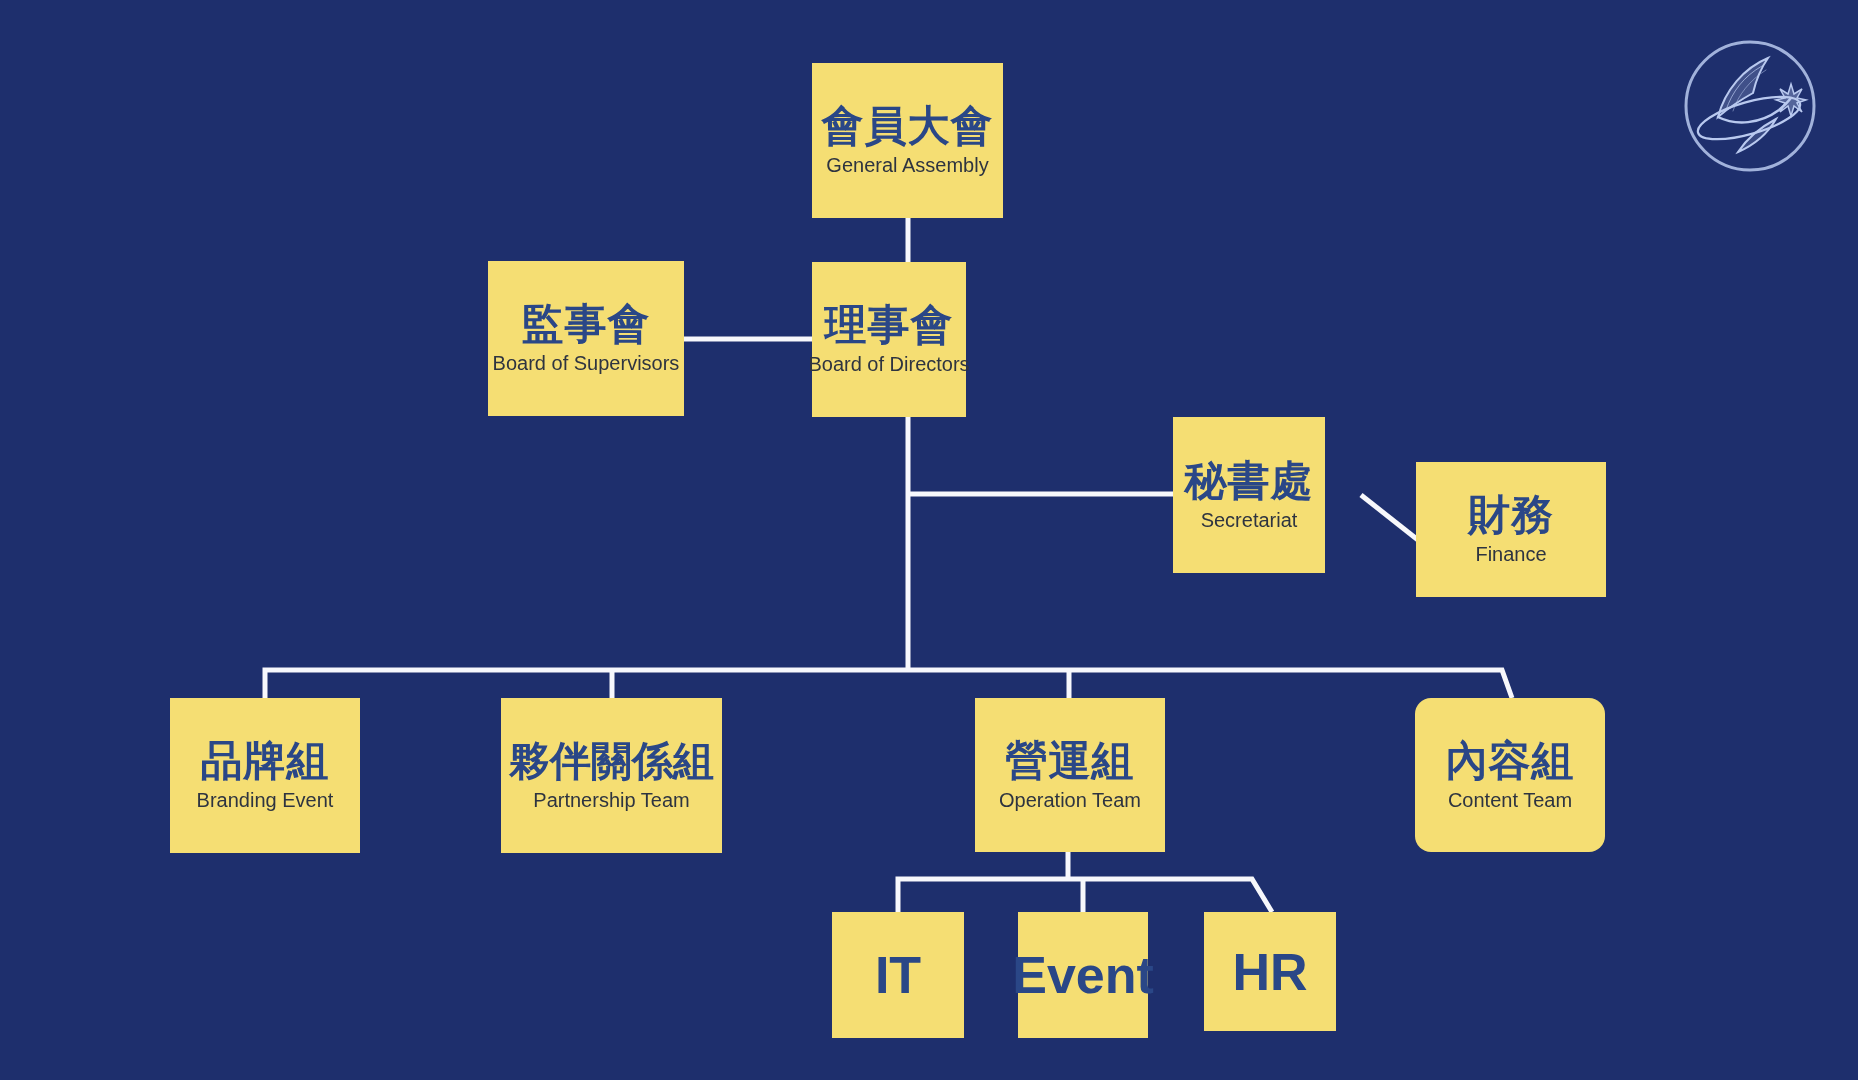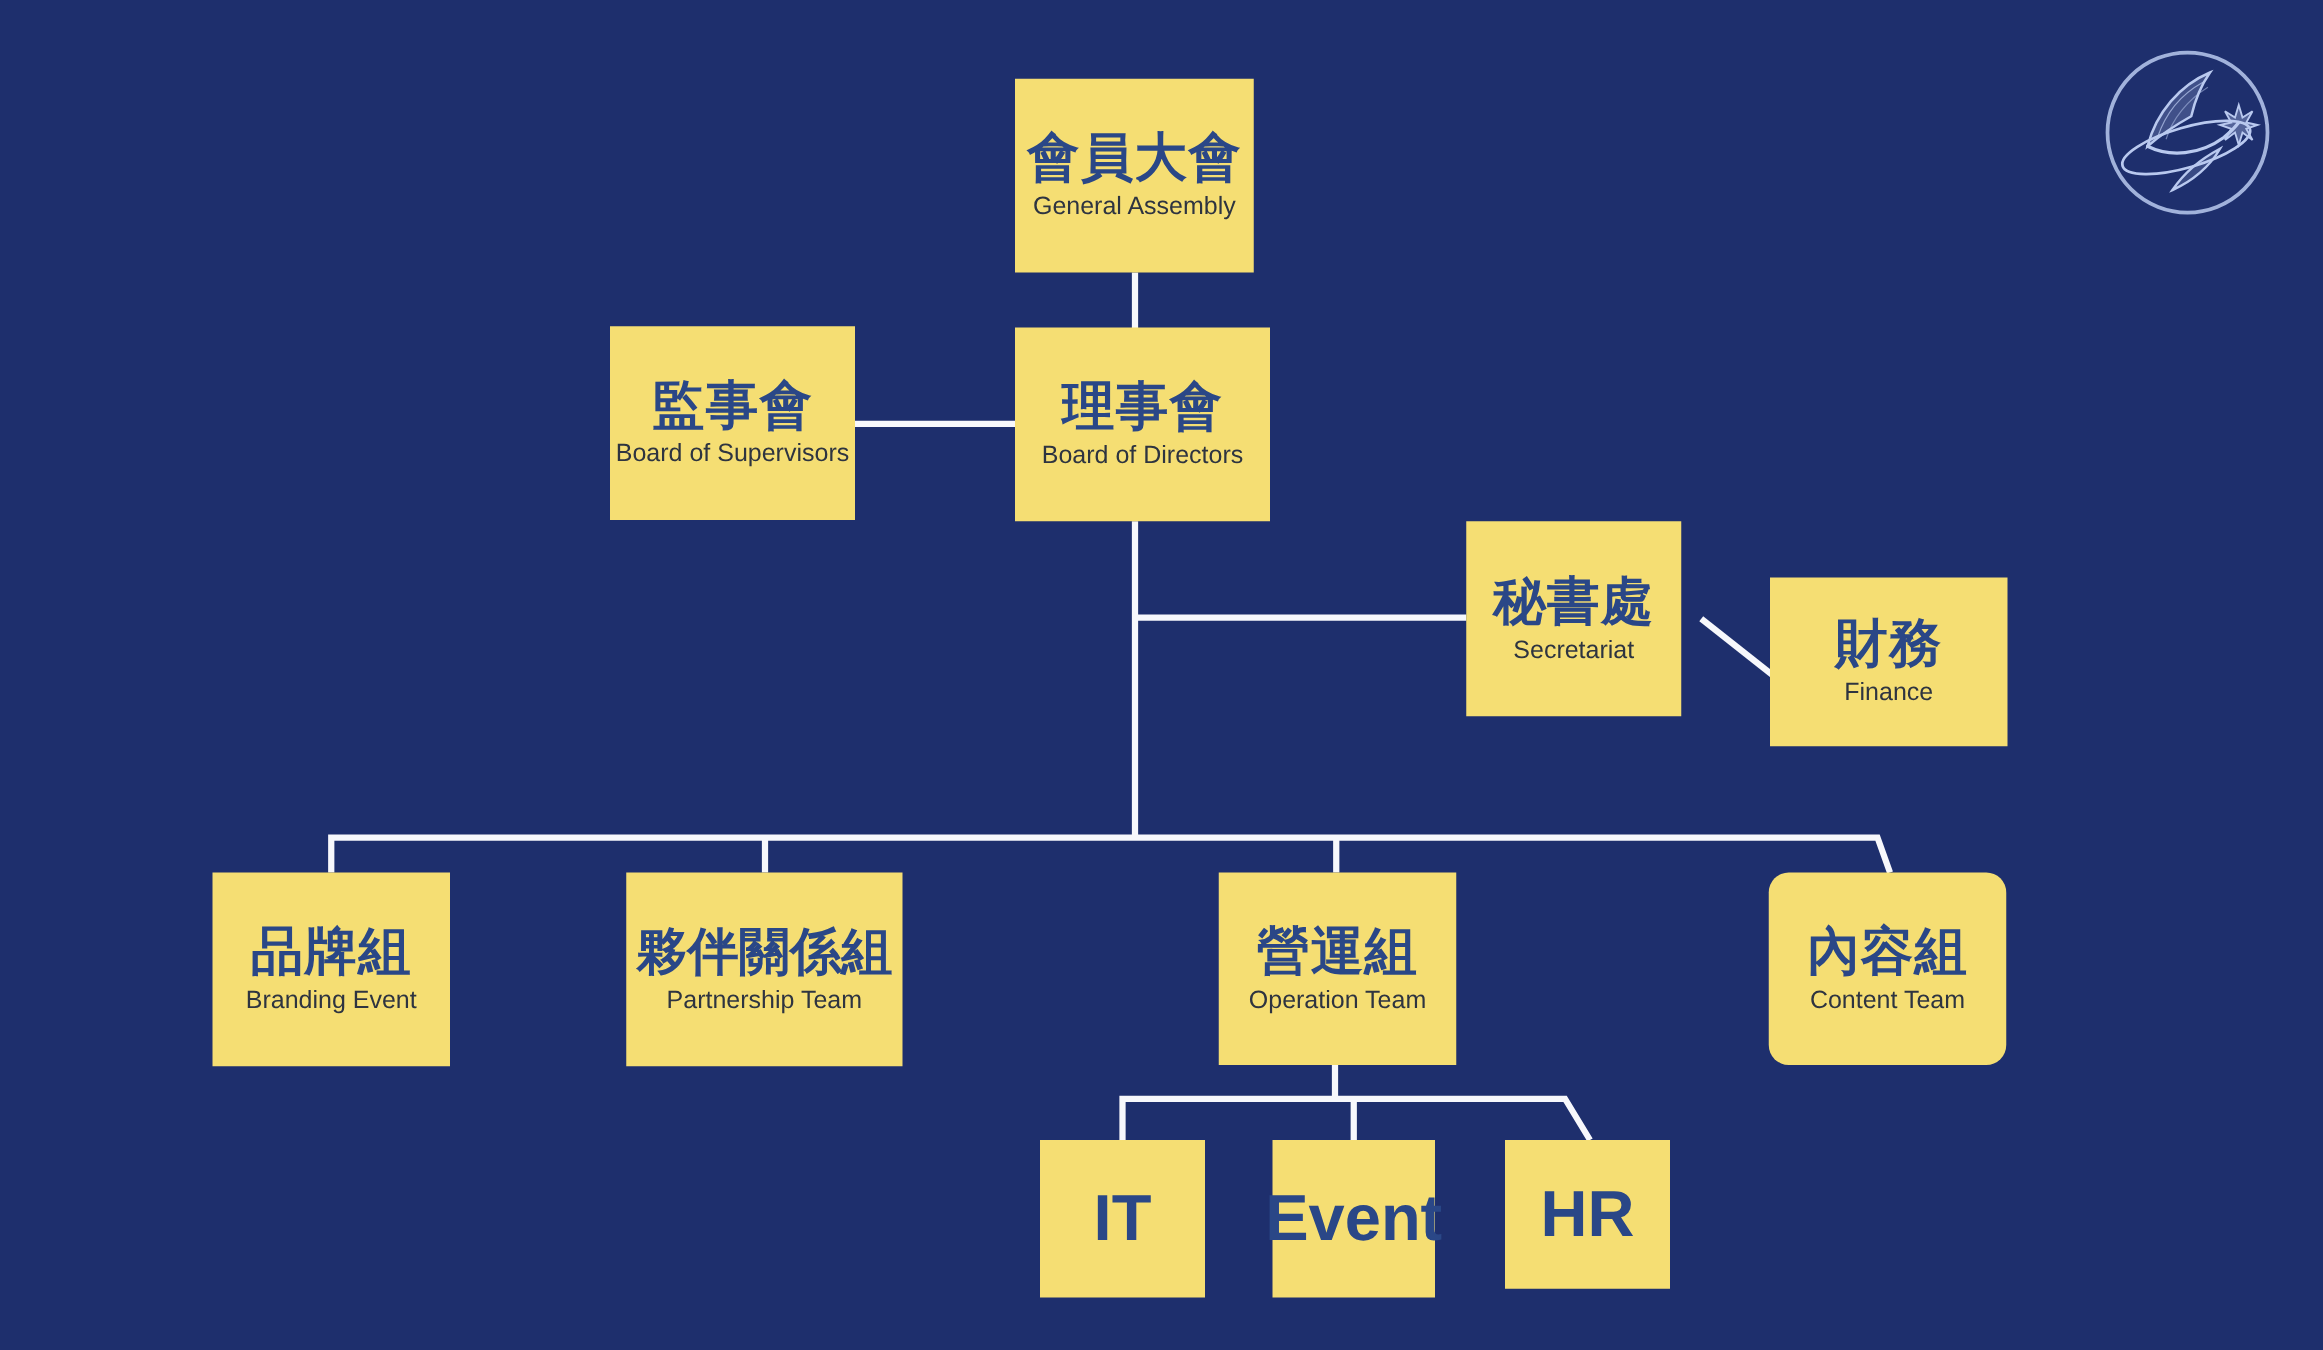--- a/index.html
+++ b/index.html
@@ -54,26 +54,26 @@
   <div class="node" style="left:812px;top:63px;width:191px;height:155px;">
     <div class="zh">會員大會</div>
     <div class="en">General Assembly</div>
   </div>
 
   <div class="node" style="left:488px;top:261px;width:196px;height:155px;">
     <div class="zh">監事會</div>
     <div class="en">Board of Supervisors</div>
   </div>
 
-  <div class="node" style="left:812px;top:262px;width:204px;height:155px;">
+  <div class="node" style="left:812px;top:262px;width:154px;height:155px;">
     <div class="zh">理事會</div>
     <div class="en">Board of Directors</div>
   </div>
 
-  <div class="node" style="left:1173px;top:417px;width:172px;height:156px;">
+  <div class="node" style="left:1173px;top:417px;width:152px;height:156px;">
     <div class="zh">秘書處</div>
     <div class="en">Secretariat</div>
   </div>
 
   <div class="node" style="left:1416px;top:462px;width:190px;height:135px;">
     <div class="zh">財務</div>
     <div class="en">Finance</div>
   </div>
 
   <div class="node" style="left:170px;top:698px;width:190px;height:155px;">

